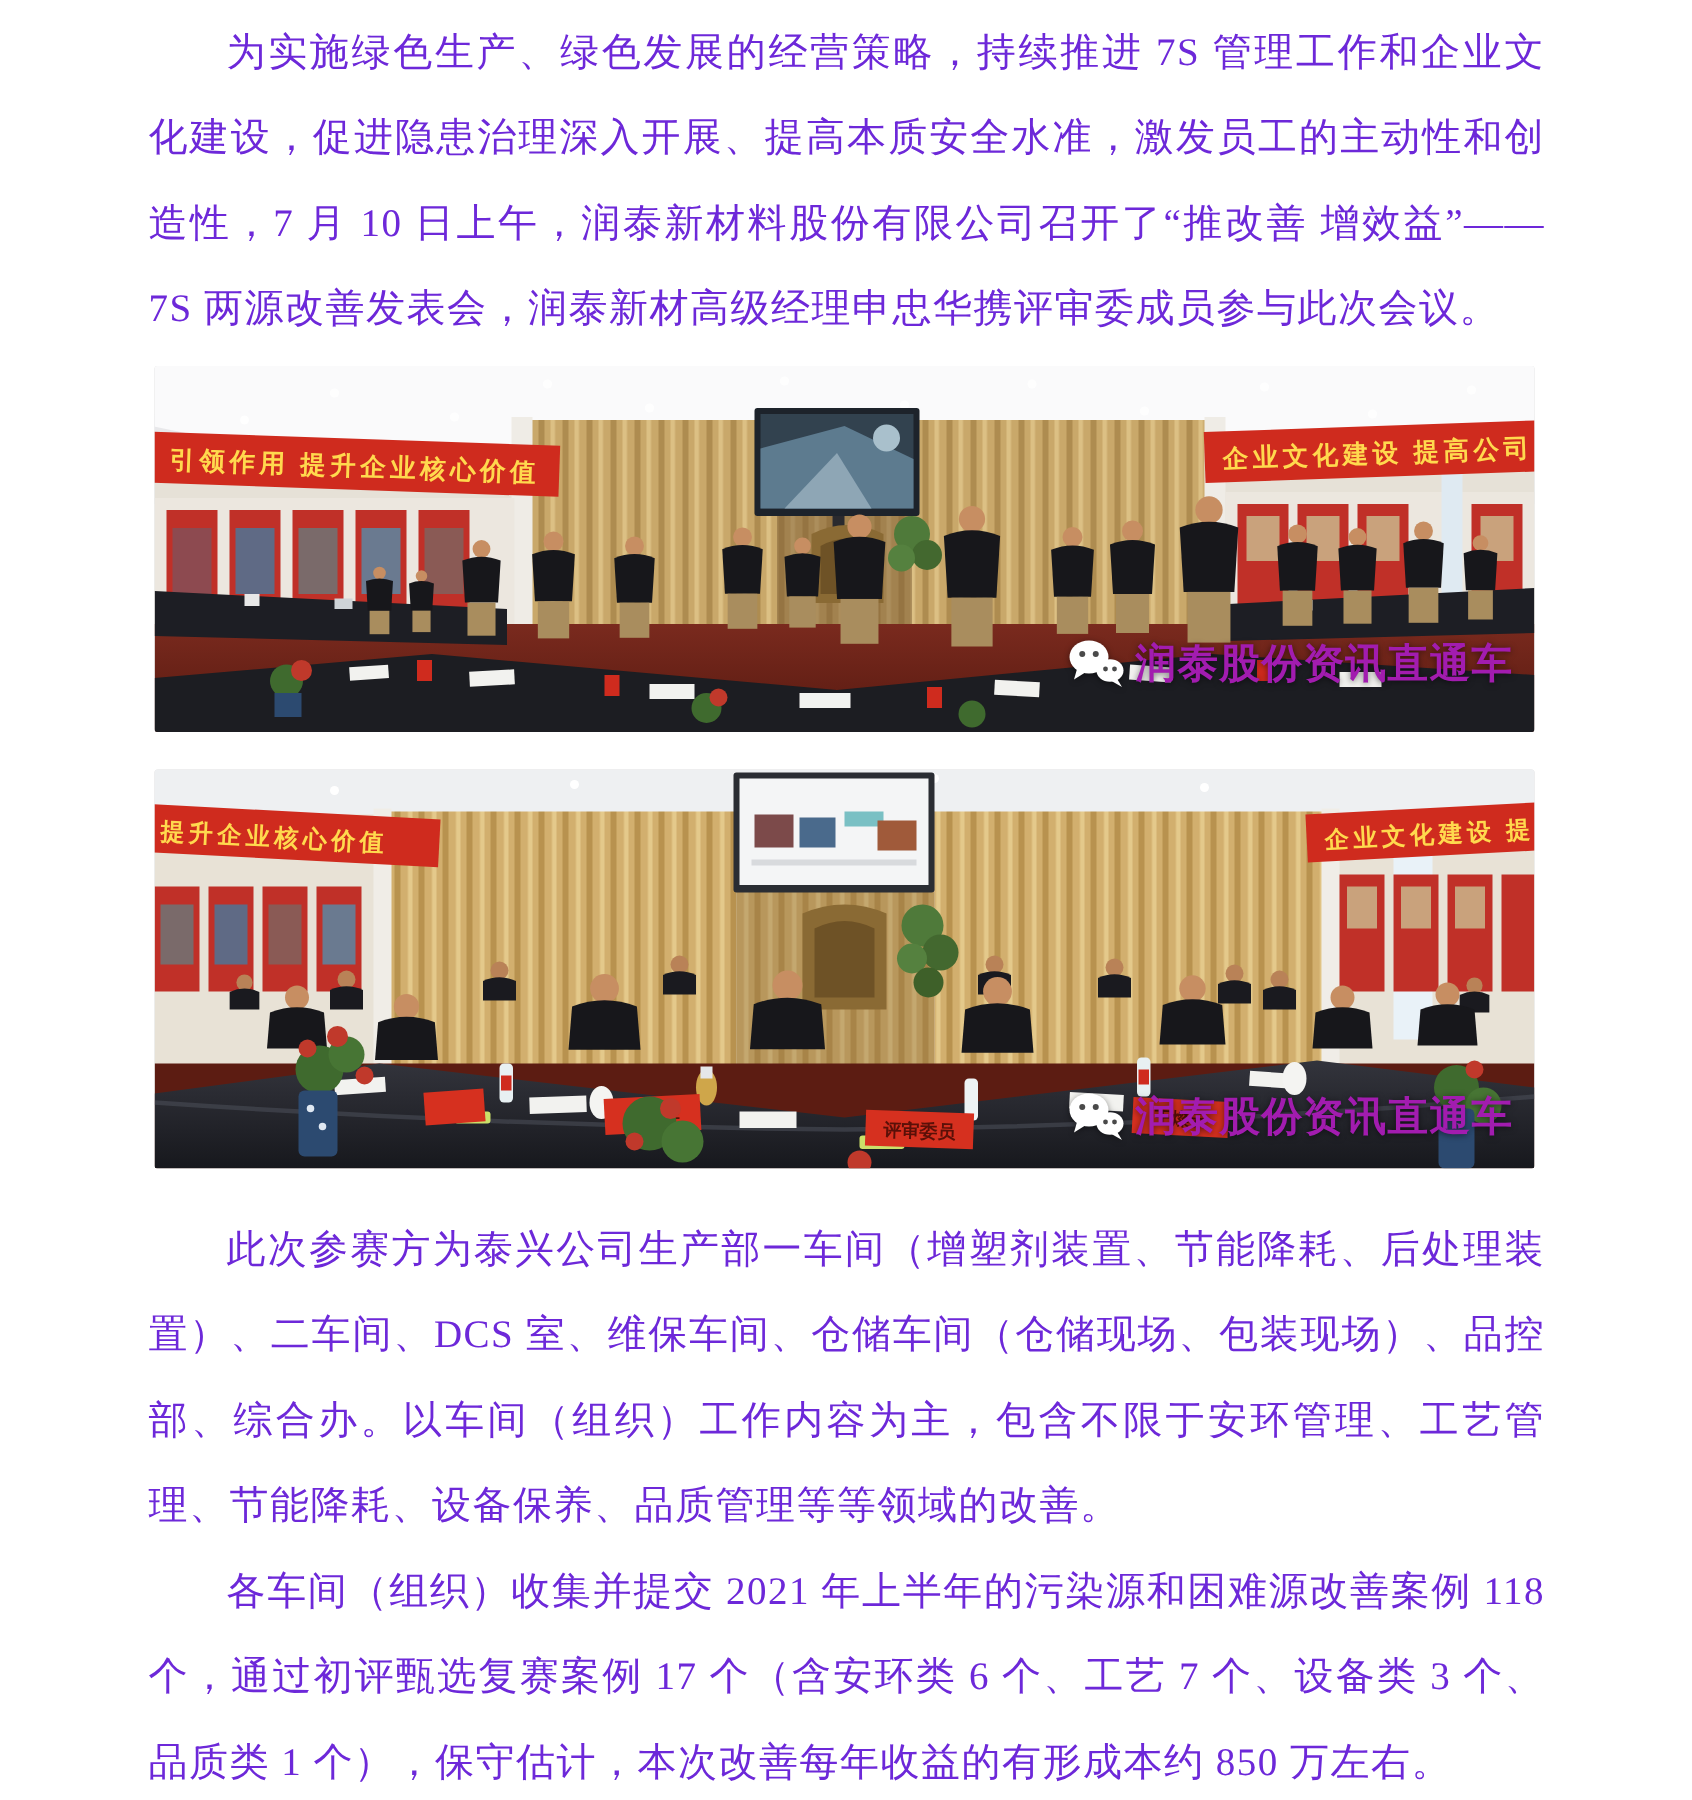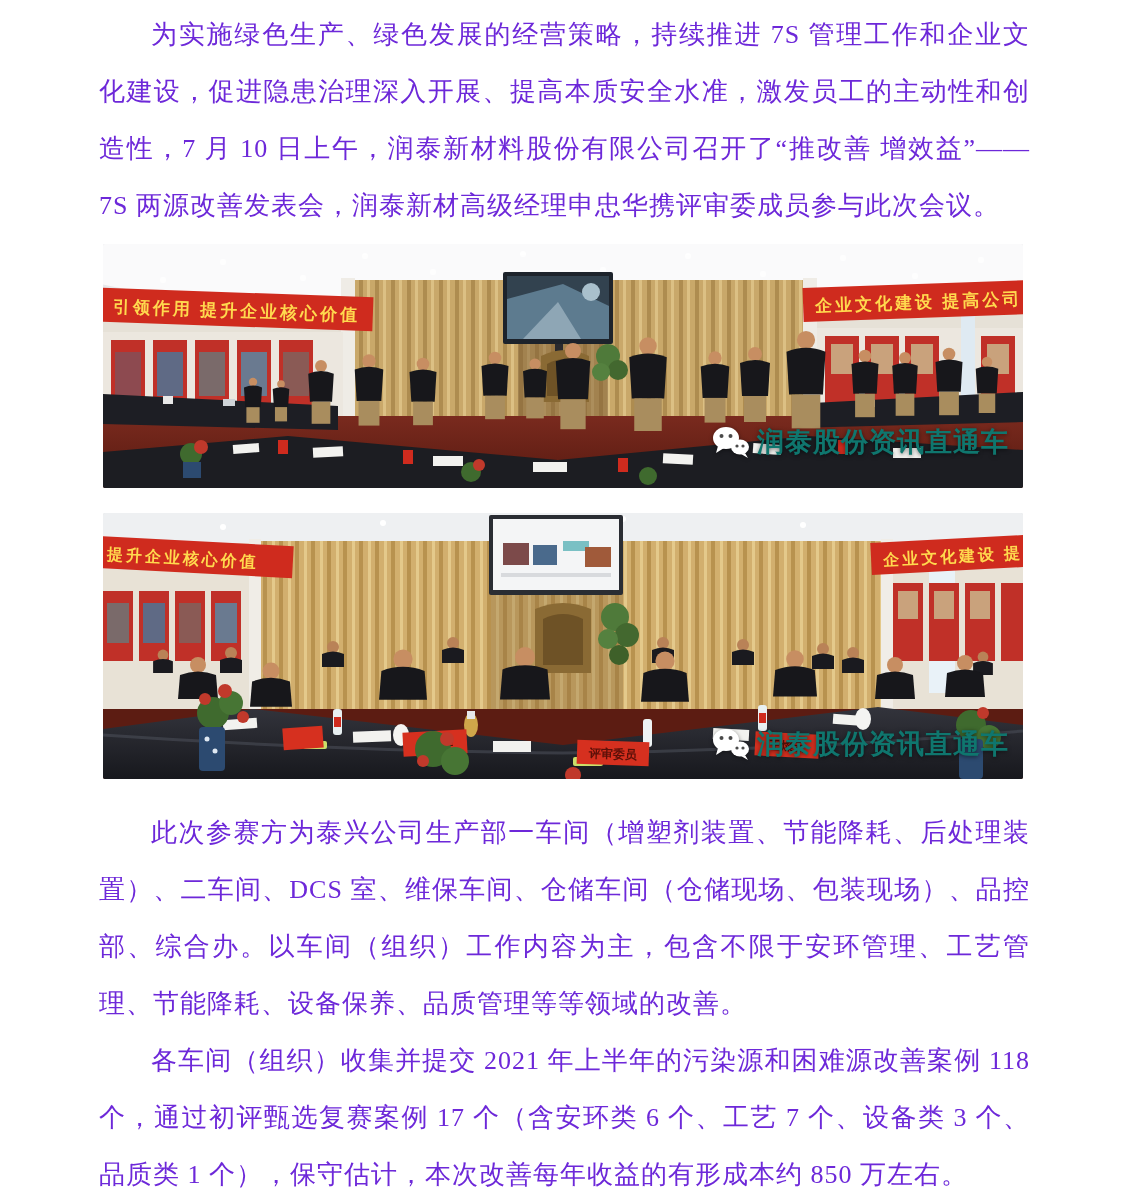--- a/index.html
+++ b/index.html
@@ -14,21 +14,21 @@
   }
   figure.photo{
     margin:10px 0 0 4px;width:920px;position:relative;padding:0;
     border-radius:2px;overflow:hidden;background:#ddd;
   }
   figure.photo.second{margin-top:25px;}
   p.after-photos{margin-top:25px;}
   figure svg{display:block;}
   .watermark{
     position:absolute;right:14px;display:flex;align-items:center;gap:6px;
-    color:#0f766e;font-family:"Liberation Sans","DejaVu Sans",sans-serif;
+    color:#a21caf;font-family:"Liberation Sans","DejaVu Sans",sans-serif;
     font-weight:bold;font-size:27px;letter-spacing:1px;
     text-shadow:0 1px 4px rgba(0,0,0,.55);pointer-events:none;
   }
   .wm-1{bottom:28px;}
   .wm-2{bottom:17px;}
   .wm-icon{display:inline-block;width:40px;height:34px;filter:drop-shadow(0 1px 2px rgba(0,0,0,.45));}
 </style>
 </head>
 <body>
 

